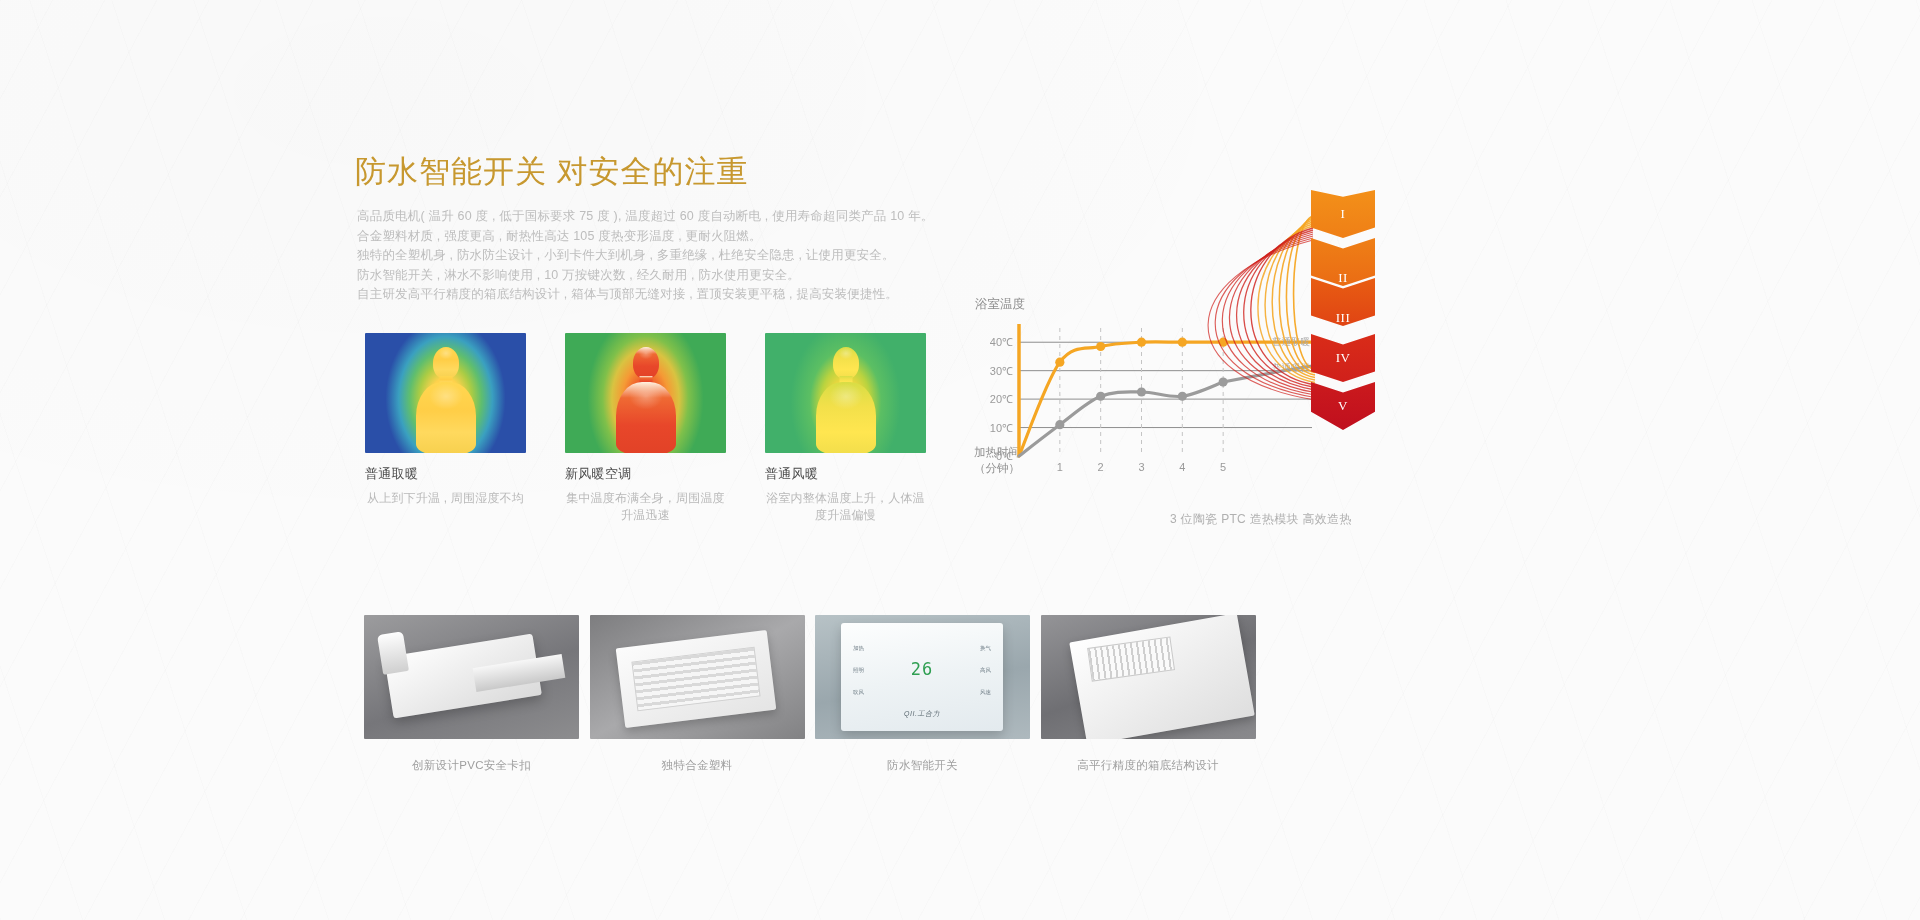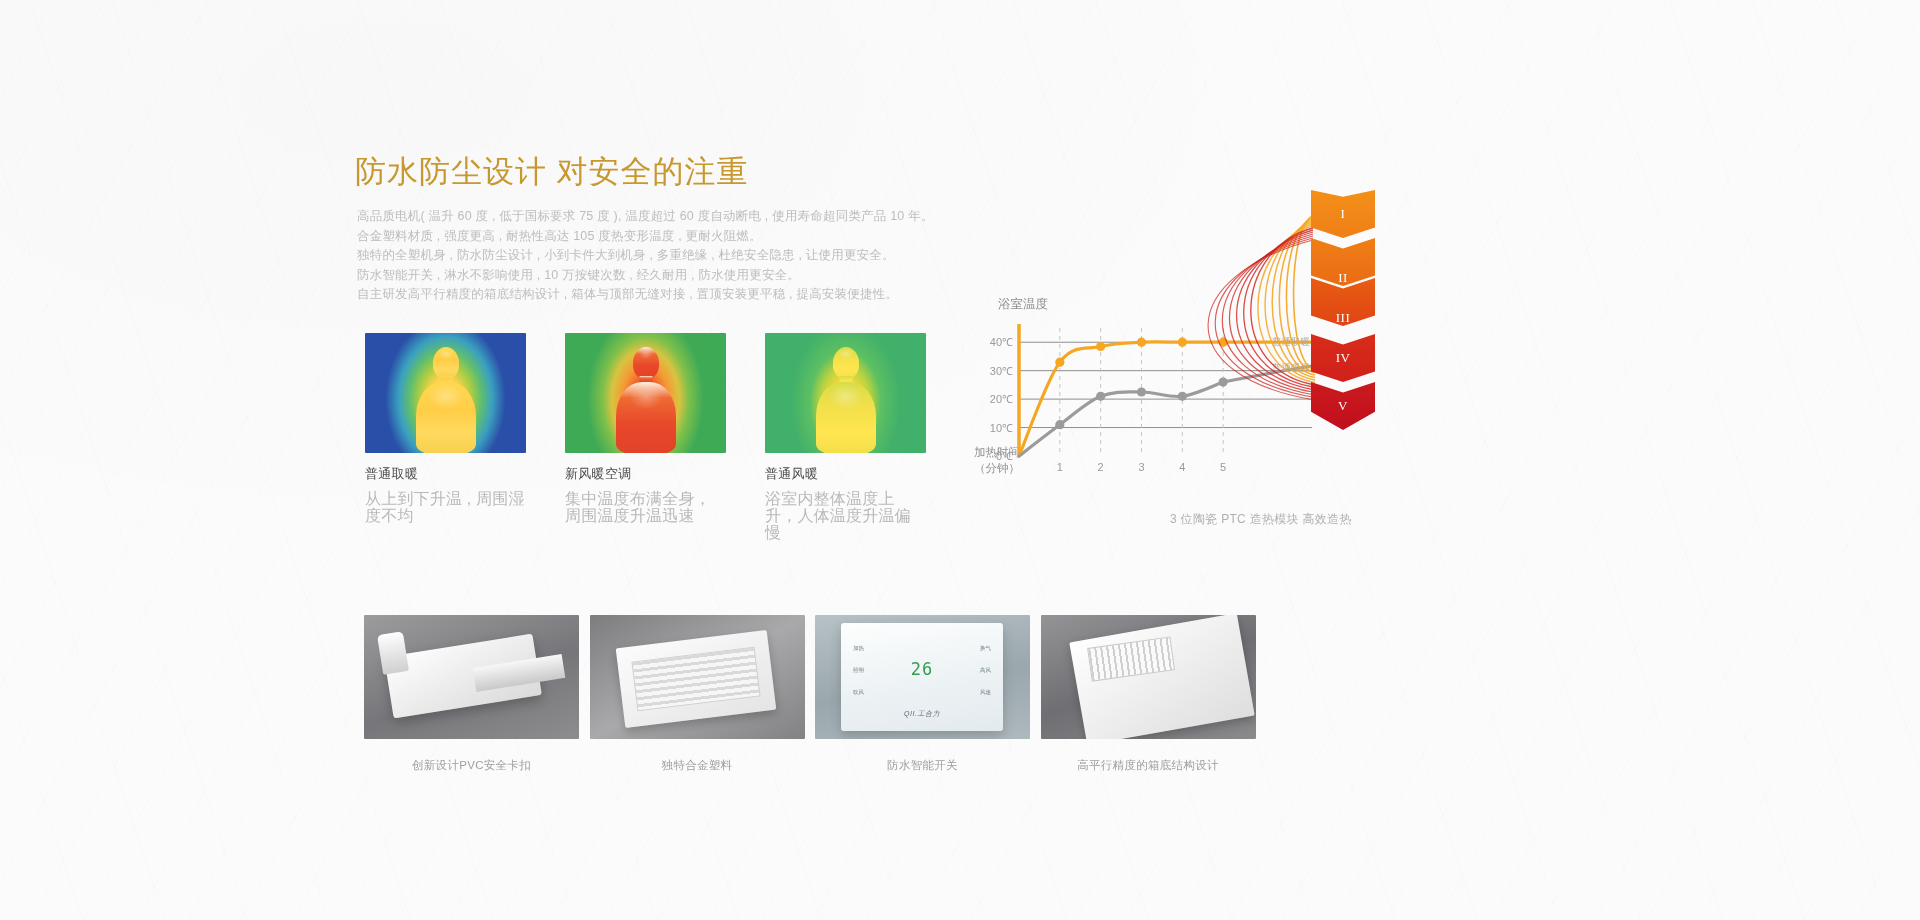--- a/index.html
+++ b/index.html
@@ -64,25 +64,25 @@
   .f1 .fig-head, .f1 .fig-neck, .f1 .fig-body { background:
       linear-gradient(180deg, #ffd751 0%, #ffce47 40%, #ffd95e 70%, #f7d04e 100%); }
   .f2 .fig-head, .f2 .fig-neck, .f2 .fig-body { background:
       linear-gradient(180deg, #d8dd45 0%, #f3e04a 35%, #ffe650 70%, #f2de4b 100%); }
   .f3 .fig-head, .f3 .fig-neck, .f3 .fig-body { background:
       linear-gradient(180deg, #fff2e0 0%, #ef6a33 22%, #e8472a 60%, #e24227 100%); }
   .fig-shade { position:absolute; inset:0; border-radius:inherit;
       background: radial-gradient(ellipse 40% 26% at 50% 20%, rgba(255,255,255,0.30), transparent 70%); }
 
   .thermal-title { margin-top: 12px; font-size: 13px; color: #4a4a4a; font-weight: 400; letter-spacing: .3px; }
-  .thermal-desc { margin-top: 7px; font-size: 16px; line-height: 17px; color: #b9b9b9; letter-spacing: .2px; }
+  .thermal-desc { margin-top: 7px; font-size: 12px; line-height: 17px; color: #b9b9b9; letter-spacing: .2px; text-align: center; }
 
   
   .chart-wrap { position: absolute; left: 975px; top: 296px; width: 345px; height: 180px; }
-  .chart-ylabel { position: absolute; left: 0; top: 0; font-size: 12.5px; color: #8d8d8d; margin-left: 23px; }
+  .chart-ylabel { position: absolute; left: 0; top: 0; font-size: 12.5px; color: #8d8d8d; }
   .chart-xlabel { position: absolute; left: -1px; top: 148px; font-size: 11.5px; color: #8d8d8d; line-height: 16px; }
   .chart-svg { position: absolute; left: 0; top: 22px; }
   .legend-item { position: absolute; font-size: 9.5px; color: #aaaaaa; white-space: nowrap; }
 
   
   .ptc-wrap { position: absolute; left: 1135px; top: 190px; width: 330px; height: 250px; }
   .ptc-caption { position: absolute; left: 1170px; top: 511px; font-size: 12px; color: #b0b0b0; letter-spacing: .3px; white-space: nowrap; }
   .ptc-bar { position: absolute; left: 176px; top: 0; width: 64px; height: 240px; }
   .ptc-seg { position: absolute; left: 0; width: 64px; height: 48px;
     display: flex; align-items: center; justify-content: center;
@@ -144,21 +144,21 @@
   .panel-brand { position:absolute; left:50%; bottom:12px; transform:translateX(-50%);
      font-size:7px; color:#5d6b73; letter-spacing:.5px; font-style: italic; }
 </style>
 </head>
 <body>
 
 <div class="bg-watermark"></div>
 
 <div class="stage">
 
-  <h1 class="page-title">防水防尘设计 对安全的注重</h1>
+  <h1 class="page-title">防水智能开关 对安全的注重</h1>
 
   <div class="intro">
     <p>高品质电机( 温升 60 度 , 低于国标要求 75 度 ), 温度超过 60 度自动断电 , 使用寿命超同类产品 10 年。</p>
     <p>合金塑料材质 , 强度更高 , 耐热性高达 105 度热变形温度 , 更耐火阻燃。</p>
     <p>独特的全塑机身 , 防水防尘设计 , 小到卡件大到机身 , 多重绝缘 , 杜绝安全隐患 , 让使用更安全。</p>
     <p>防水智能开关 , 淋水不影响使用 , 10 万按键次数 , 经久耐用 , 防水使用更安全。</p>
     <p>自主研发高平行精度的箱底结构设计 , 箱体与顶部无缝对接 , 置顶安装更平稳 , 提高安装便捷性。</p>
   </div>
 
   <div class="thermal-row">

